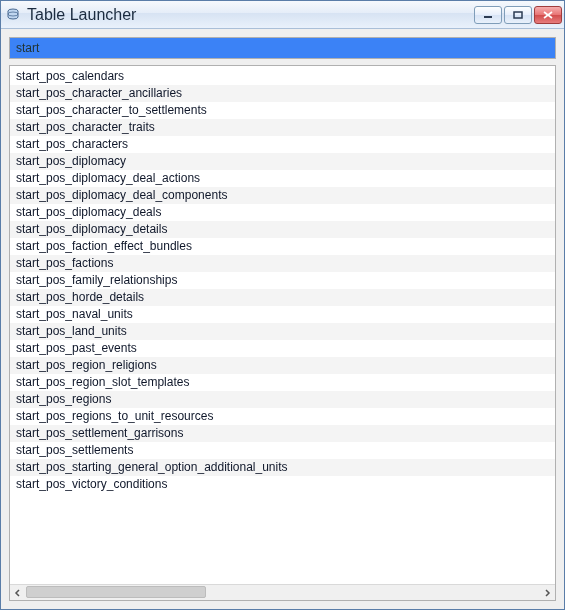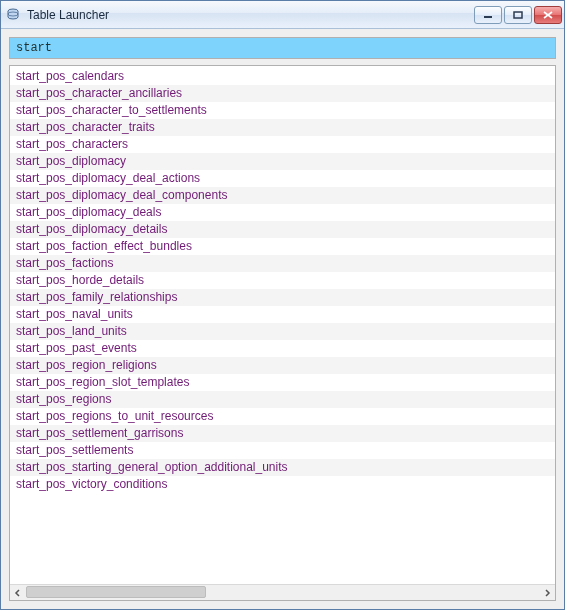--- a/index.html
+++ b/index.html
@@ -24,21 +24,21 @@
     user-select: none;
   }
   .app-icon {
     width: 16px; height: 16px;
     margin-right: 6px;
     display: inline-flex; align-items: center; justify-content: center;
   }
   .title-text {
     flex: 1;
     color: #1b2b3f;
-    font-size: 12px;
+    font-size: 16px;
   }
   .win-controls { display: flex; gap: 2px; }
   .win-btn {
     width: 28px; height: 18px;
     border: 1px solid #7f9db9;
     border-radius: 3px;
     background: linear-gradient(to bottom, #fdfefe, #e6eefb 50%, #d6e3f5 51%, #e9f1fb);
     display: flex; align-items: center; justify-content: center;
     font-size: 10px;
   }
@@ -53,23 +53,23 @@
     background: #efefef;
     padding: 8px;
     display: flex;
     flex-direction: column;
     gap: 6px;
   }
   .search {
     width: 100%;
     height: 22px;
     border: 1px solid #b0b0b0;
-    background: #7dd3fc;
+    background: #3b82f6;
     padding: 2px 6px;
-    font-family: Liberation Mono, monospace;
+    font-family: Liberation Sans, sans-serif;
     font-size: 12px;
     color: #233;
     outline: none;
   }
   .list-wrap {
     flex: 1;
     border: 1px solid #b0b0b0;
     background: #fff;
     display: flex;
     flex-direction: column;
@@ -77,21 +77,21 @@
   }
   .list {
     flex: 1;
     overflow: hidden;
     padding: 2px 0 0 0;
   }
   .row {
     height: 17px;
     line-height: 17px;
     padding: 0 6px;
-    color: #701a75;
+    color: #0f172a;
     white-space: nowrap;
     overflow: hidden;
   }
   .row:nth-child(even) { background: #f4f4f4; }
   
   .hscroll {
     height: 16px;
     border-top: 1px solid #d9d9d9;
     background: #f0f0f0;
     display: flex;
@@ -155,22 +155,22 @@
         <div class="row">start_pos_character_to_settlements</div>
         <div class="row">start_pos_character_traits</div>
         <div class="row">start_pos_characters</div>
         <div class="row">start_pos_diplomacy</div>
         <div class="row">start_pos_diplomacy_deal_actions</div>
         <div class="row">start_pos_diplomacy_deal_components</div>
         <div class="row">start_pos_diplomacy_deals</div>
         <div class="row">start_pos_diplomacy_details</div>
         <div class="row">start_pos_faction_effect_bundles</div>
         <div class="row">start_pos_factions</div>
+        <div class="row">start_pos_family_relationships</div>
         <div class="row">start_pos_horde_details</div>
-        <div class="row">start_pos_family_relationships</div>
         <div class="row">start_pos_naval_units</div>
         <div class="row">start_pos_land_units</div>
         <div class="row">start_pos_past_events</div>
         <div class="row">start_pos_region_religions</div>
         <div class="row">start_pos_region_slot_templates</div>
         <div class="row">start_pos_regions</div>
         <div class="row">start_pos_regions_to_unit_resources</div>
         <div class="row">start_pos_settlement_garrisons</div>
         <div class="row">start_pos_settlements</div>
         <div class="row">start_pos_starting_general_option_additional_units</div>

